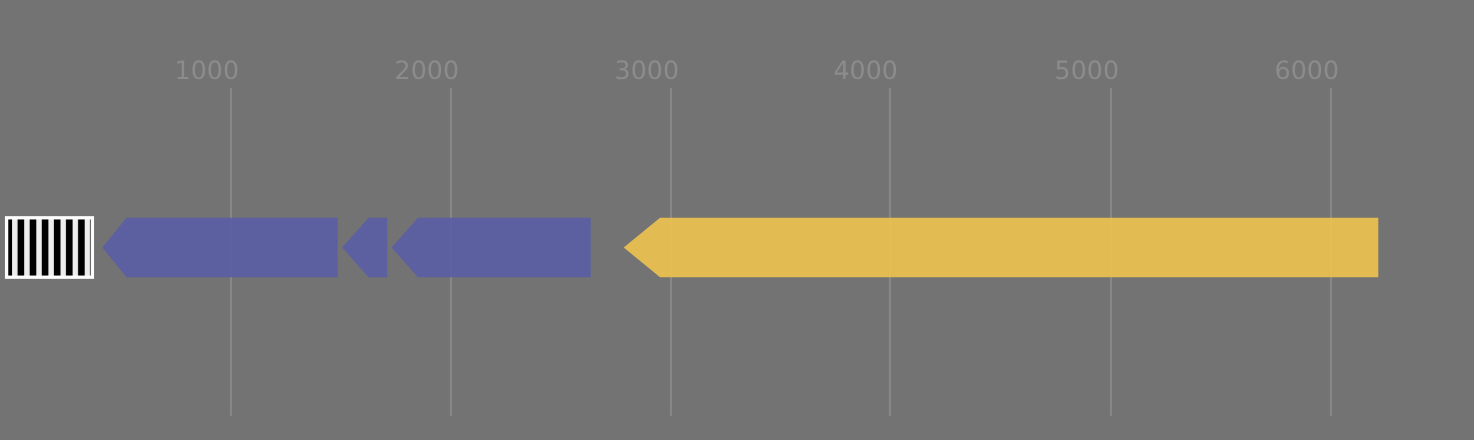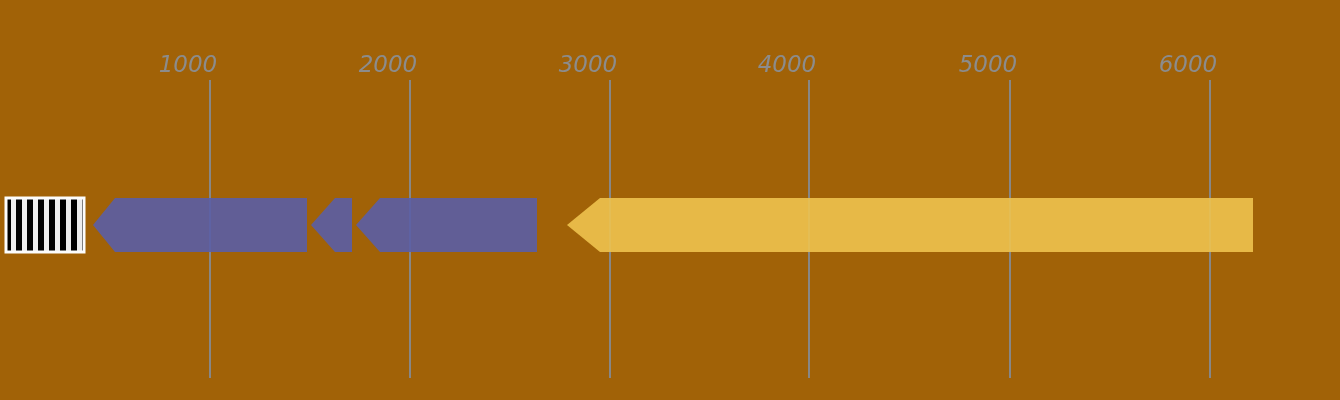--- a/index.html
+++ b/index.html
@@ -4,24 +4,23 @@
 <style>
   html, body {
     margin: 0;
     padding: 0;
     background: #000000;
   }
   .figure-canvas {
     position: relative;
     width: 1340px;
     height: 400px;
-    background: #a16207;
+    background: #737373;
     overflow: hidden;
     font-family: "DejaVu Sans", sans-serif;
-    font-style: italic;
   }
   .figure-canvas svg {
     display: block;
   }
   svg text {
     font-family: "DejaVu Sans", sans-serif;
   }
 </style>
 </head>
 <body>

